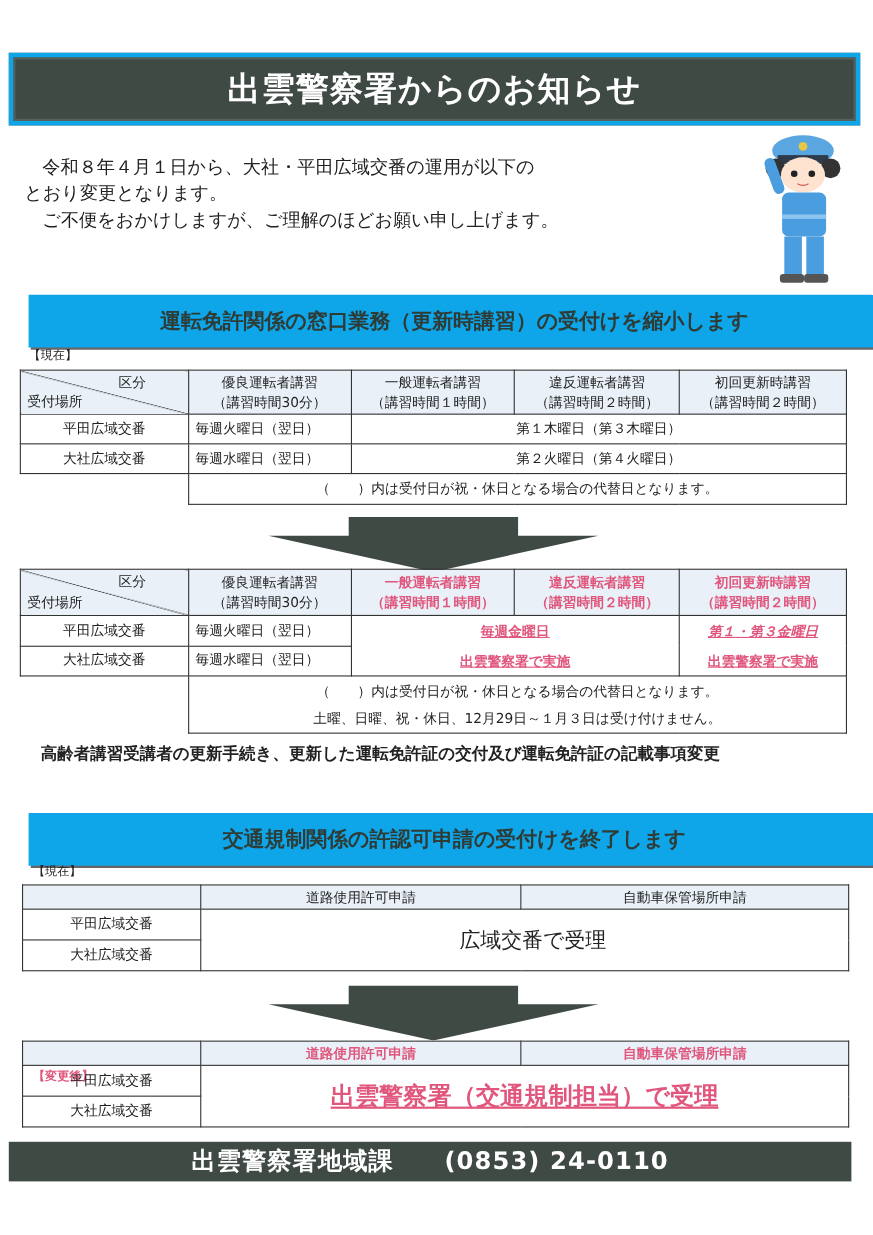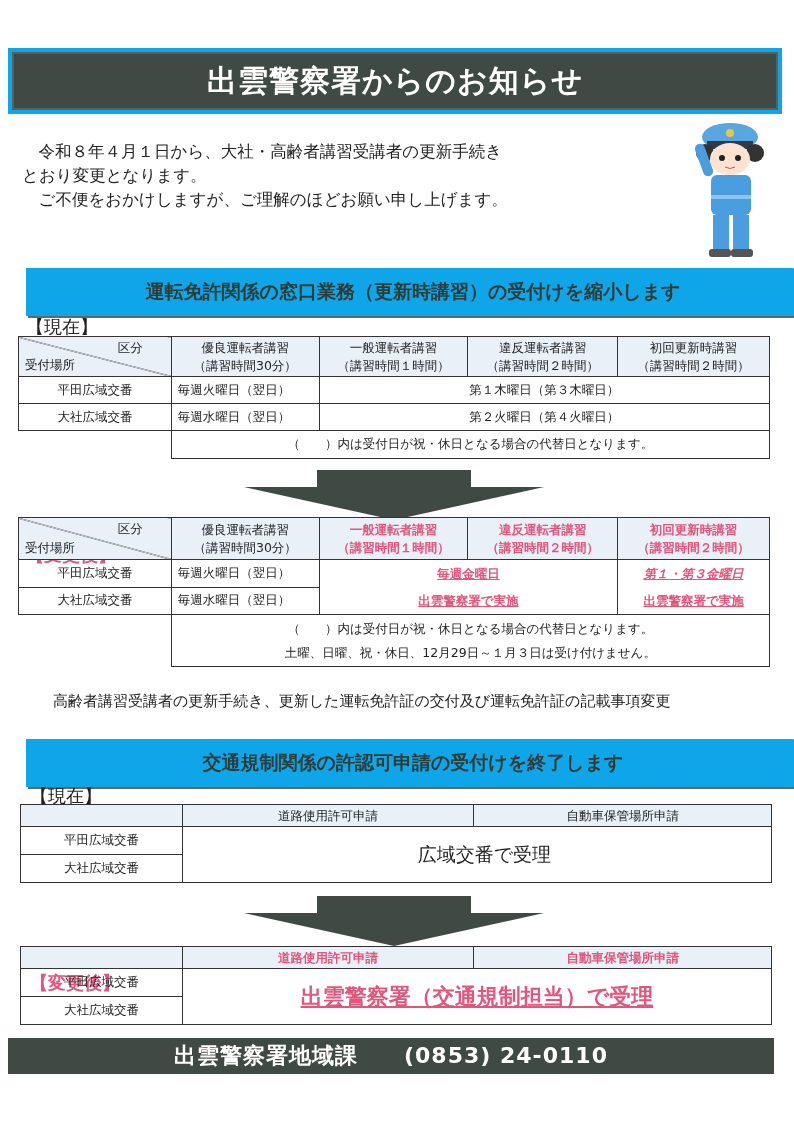--- a/index.html
+++ b/index.html
@@ -10,43 +10,43 @@
          display:flex; align-items:center; justify-content:center; font-weight:bold; }
   #title-banner { top:48px; height:58px; font-size:30px; letter-spacing:1px; }
   #footer-banner { top:1038px; height:36px; font-size:22px; letter-spacing:1px; border:none; box-shadow:none; }
   .intro { position:absolute; left:22px; top:140px; font-size:16.5px; line-height:24px; width:660px; }
   .intro p { margin:0; }
   .mascot { position:absolute; left:685px; top:115px; width:90px; height:145px; }
   .yellow-banner { position:absolute; left:26px; width:764px; height:38px; background:#0ea5e9;
          border:5px solid #0ea5e9; border-radius:0 8px 8px 0; display:flex; align-items:center;
          justify-content:center; font-weight:bold; font-size:19px; color:#2f3b35;
          box-shadow: 2px 2px 0 #666; }
-  .label { position:absolute; font-size:18px; }
+  .label { position:absolute; font-size:11px; }
   .label.pink { color:#e0567c; font-weight:bold;margin-top:46px; }
   table { border-collapse:collapse; position:absolute; font-size:12.5px; }
   td { border:1px solid #333; text-align:center; padding:0; }
   .hdr td { background:#e9f0f8; line-height:18px; }
   .hdr td.diag { background:linear-gradient(to top right, #e9f0f8 calc(50% - 0.6px), #333 50%, #e9f0f8 calc(50% + 0.6px)); position:relative; }
-  .diag .kbn { position:absolute; right:28px; top:2px; }
+  .diag .kbn { position:absolute; right:38px; top:2px; }
   .diag .ukt { position:absolute; left:6px; bottom:2px; }
   .pinkc { color:#e0567c; font-weight:bold; }
   .noborder { border:none !important; background:transparent !important; }
   .arrow { position:absolute; width:300px; height:50px; }
   .note { position:absolute; left:22px; top:674px; font-size:15px; line-height:22px; width:740px; }
-  .note p { margin:16px; }
+  .note p { margin:0;font-weight:bold; }
 </style>
 </head>
 <body>
 
 <div id="title-banner" class="banner-dark">
   <span>出雲警察署からのお知らせ</span>
 </div>
 
 <div class="intro">
-  <p>　令和８年４月１日から、大社・高齢者講習受講者の更新手続き</p>
+  <p>　令和８年４月１日から、大社・平田広域交番の運用が以下の</p>
   <p>とおり変更となります。</p>
   <p>　ご不便をおかけしますが、ご理解のほどお願い申し上げます。</p>
 </div>
 
 <svg class="mascot" viewBox="0 0 90 145">
   <ellipse cx="45" cy="22" rx="28" ry="14" fill="#5aa6e0"></ellipse>
   <rect x="22" y="26" width="46" height="8" fill="#2e3b4a"></rect>
   <circle cx="45" cy="18" r="4" fill="#e8c64a"></circle>
   <circle cx="20" cy="38" r="9" fill="#333"></circle>
   <circle cx="70" cy="38" r="9" fill="#333"></circle>

